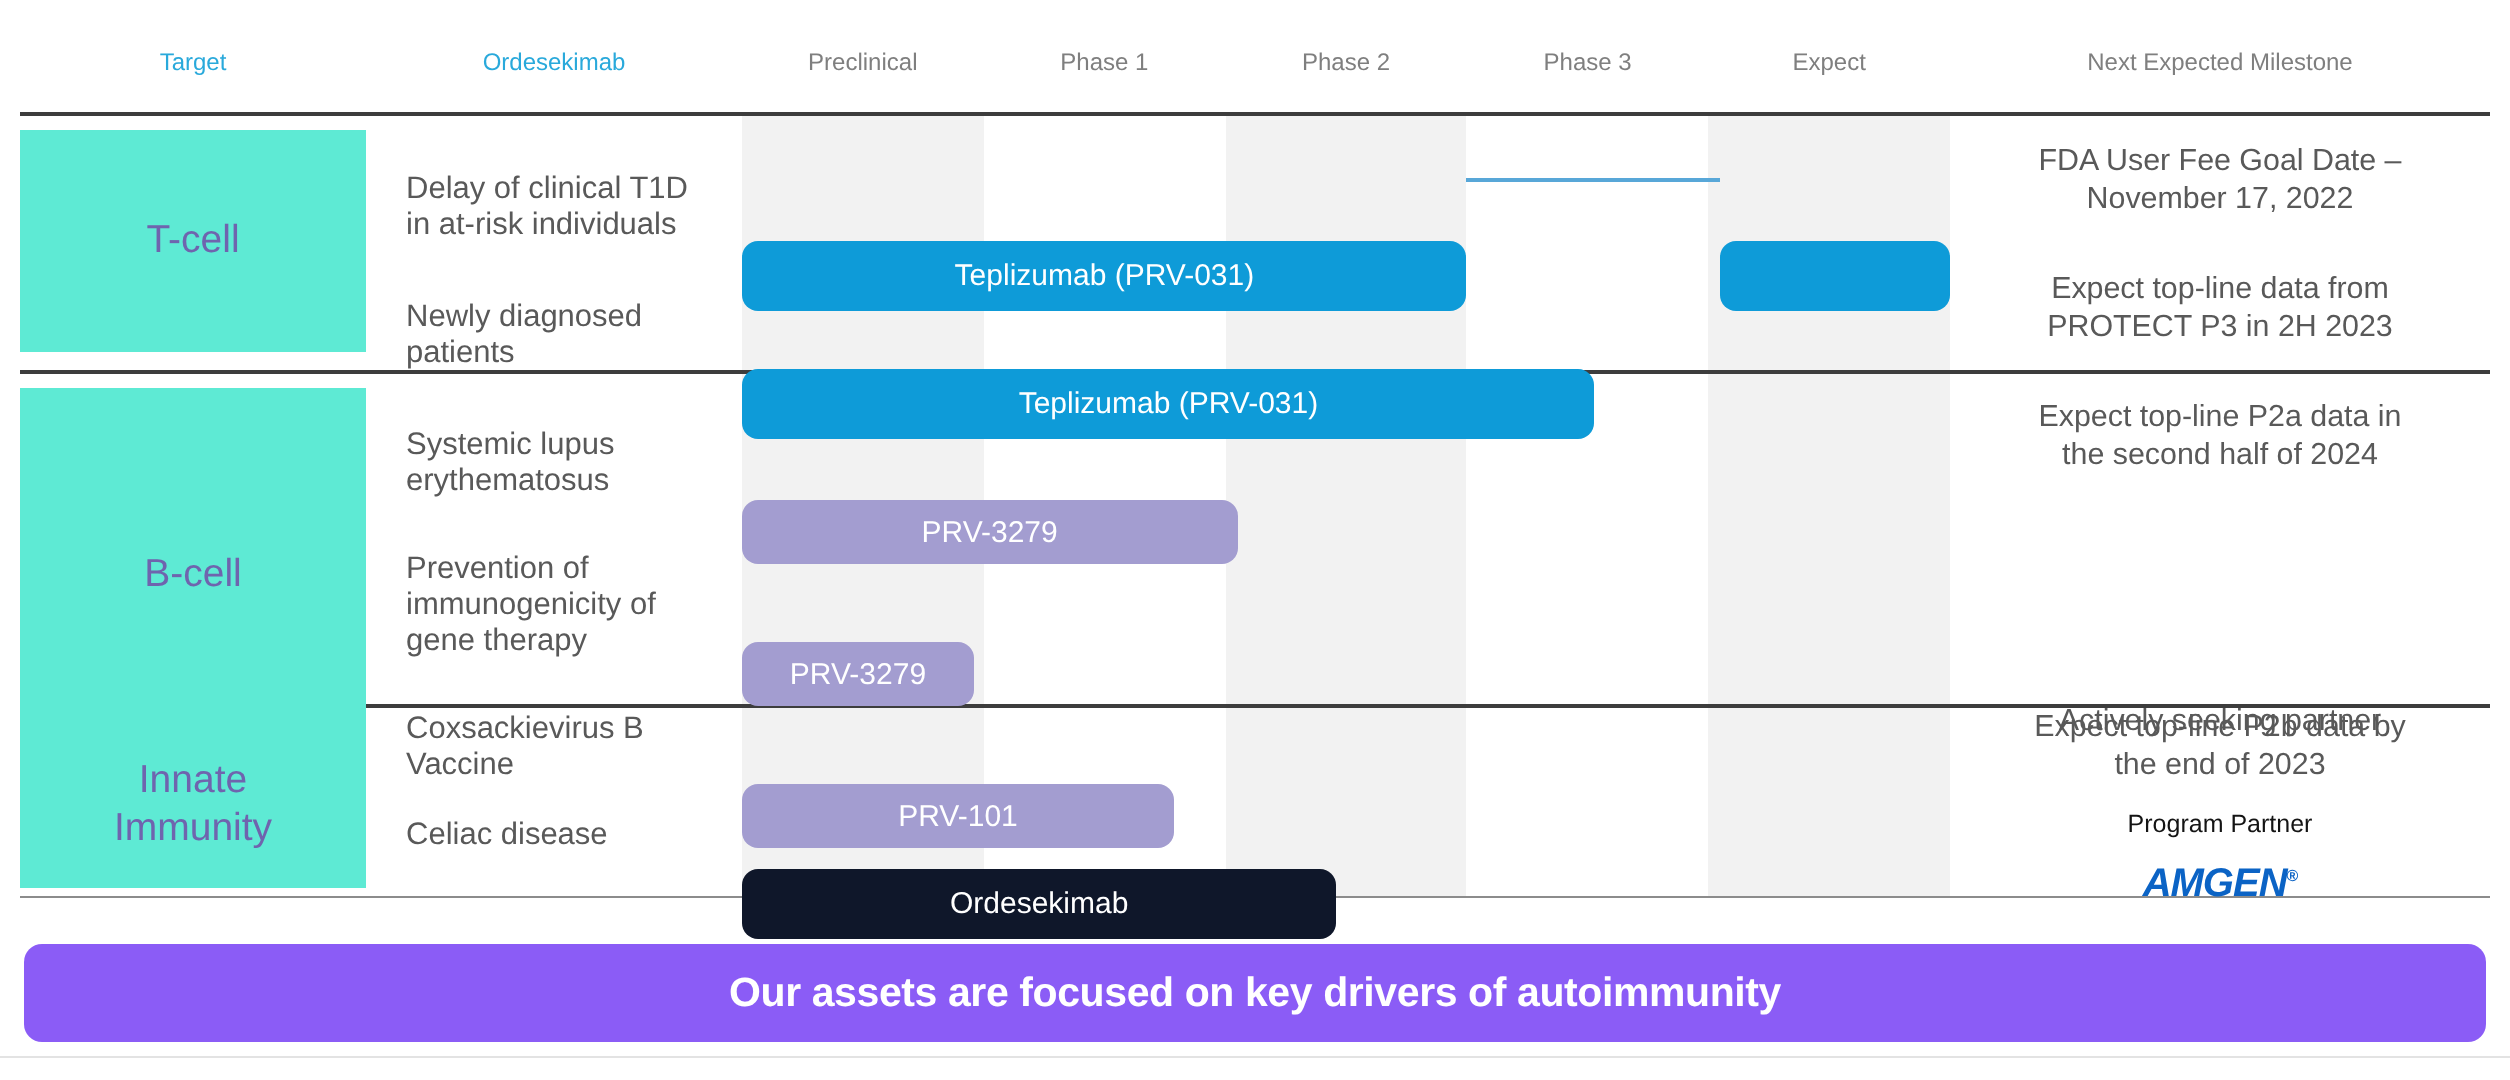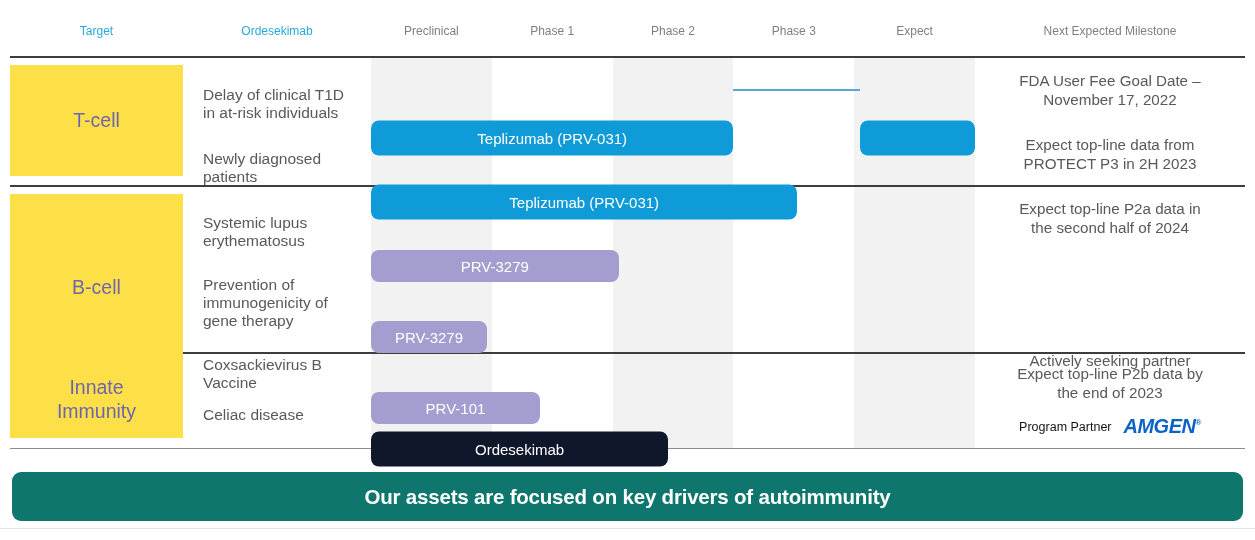--- a/index.html
+++ b/index.html
@@ -11,34 +11,34 @@
   
   .header{position:absolute;left:10px;top:10px;width:1235px;height:42px;display:grid;
           grid-template-columns:173px 188px repeat(5,120.8px) 270px;align-items:center;}
   .hcell{text-align:center;font-size:12px;color:#7f7f7f;}
   .hcell.accent{color:#29a9db;}
   
   .hrule{position:absolute;left:10px;width:1235px;}
   
   .section{position:absolute;left:10px;width:1235px;display:grid;grid-template-columns:173px 1fr;}
   .tcell{padding:7px 0 10px 0;}
-  .tbox{height:100%;background:#fde047;display:flex;align-items:center;justify-content:center;
+  .tbox{height:100%;background:#5eead4;display:flex;align-items:center;justify-content:center;
         color:#6f64ae;font-size:19.5px;text-align:center;white-space:pre-line;line-height:1.2;box-sizing:border-box;}
   .rows{display:flex;flex-direction:column;}
   .prow{display:grid;grid-template-columns:188px 604px 270px;flex:1;align-items:center;position:relative;}
   .ind{padding-left:20px;font-size:15.5px;color:#595959;line-height:1.14;white-space:pre-line;margin-top:27px;}
   .lane{position:relative;height:100%;}
   .bar{position:absolute;top:50%;transform:translateY(-50%);border-radius:8px;color:#fff;
        font-size:15px;display:flex;align-items:center;justify-content:center;box-sizing:border-box;margin-top:48px;}
   .s0 .bar,.s2 .bar{height:35px;}
   .s1 .bar{height:32px;}
   .connector{position:absolute;top:50%;height:2px;margin-top:-1px;}
   .milestone{font-size:15.2px;color:#595959;text-align:center;line-height:1.25;white-space:pre-line;}
   .mswrap{display:flex;flex-direction:column;align-items:center;justify-content:center;}
-  .partner{display:flex;align-items:center;justify-content:center;gap:12px;margin-top:13px;}
+  .partner{display:flex;align-items:center;justify-content:center;gap:12px;margin-top:13px;flex-direction:column;}
   .pp{font-size:12.5px;color:#141414;}
   .amgen{font-size:20px;font-weight:bold;font-style:italic;color:#0b63c5;letter-spacing:-0.5px;}
   .amgen sup{font-size:8px;font-style:normal;}
   
   .banner{position:absolute;left:12px;top:472px;width:1231px;height:49px;border-radius:9px;
           display:flex;align-items:center;justify-content:center;color:#fff;font-weight:bold;
           font-size:20.5px;letter-spacing:-0.2px;}
 </style>
 </head>
 <body>
@@ -123,21 +123,21 @@
               <div class="bar" style="left: 0px; width: 115.968px; background: rgb(163, 157, 208);">PRV-3279</div>
             </div>
             <div class="mswrap">
               <div class="milestone"></div>
             </div>
           </div>
           <div class="prow">
             <div class="ind">Coxsackievirus B
 Vaccine</div>
             <div class="lane">
-              <div class="bar" style="left: 0px; width: 169px; background: rgb(163, 157, 208);">PRV-101</div>
+              <div class="bar" style="left: 0px; width: 216px; background: rgb(163, 157, 208);">PRV-101</div>
             </div>
             <div class="mswrap">
               <div class="milestone">Actively seeking partner</div>
             </div>
           </div>
         </div>
       </div>
       <div class="section s2" style="top: 354px; height: 94px;">
         <div class="tcell">
           <div class="tbox">Innate
@@ -155,16 +155,16 @@
               <div class="partner">
                 <div class="pp">Program Partner</div>
                 <div class="amgen"><span>AMGEN</span><sup>®</sup></div>
               </div>
             </div>
           </div>
         </div>
       </div>
     </div>
 
-  <div class="banner" style="background: #0f766e;">
+  <div class="banner" style="background: #8b5cf6;">
     <span>Our assets are focused on key drivers of autoimmunity</span>
   </div>
 </div>
 
 </body></html>

